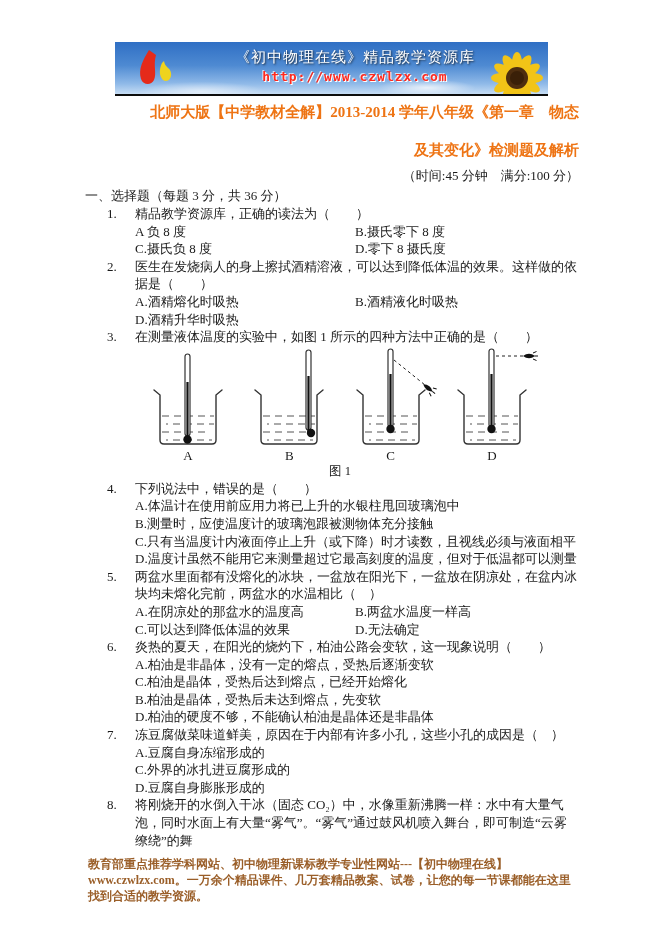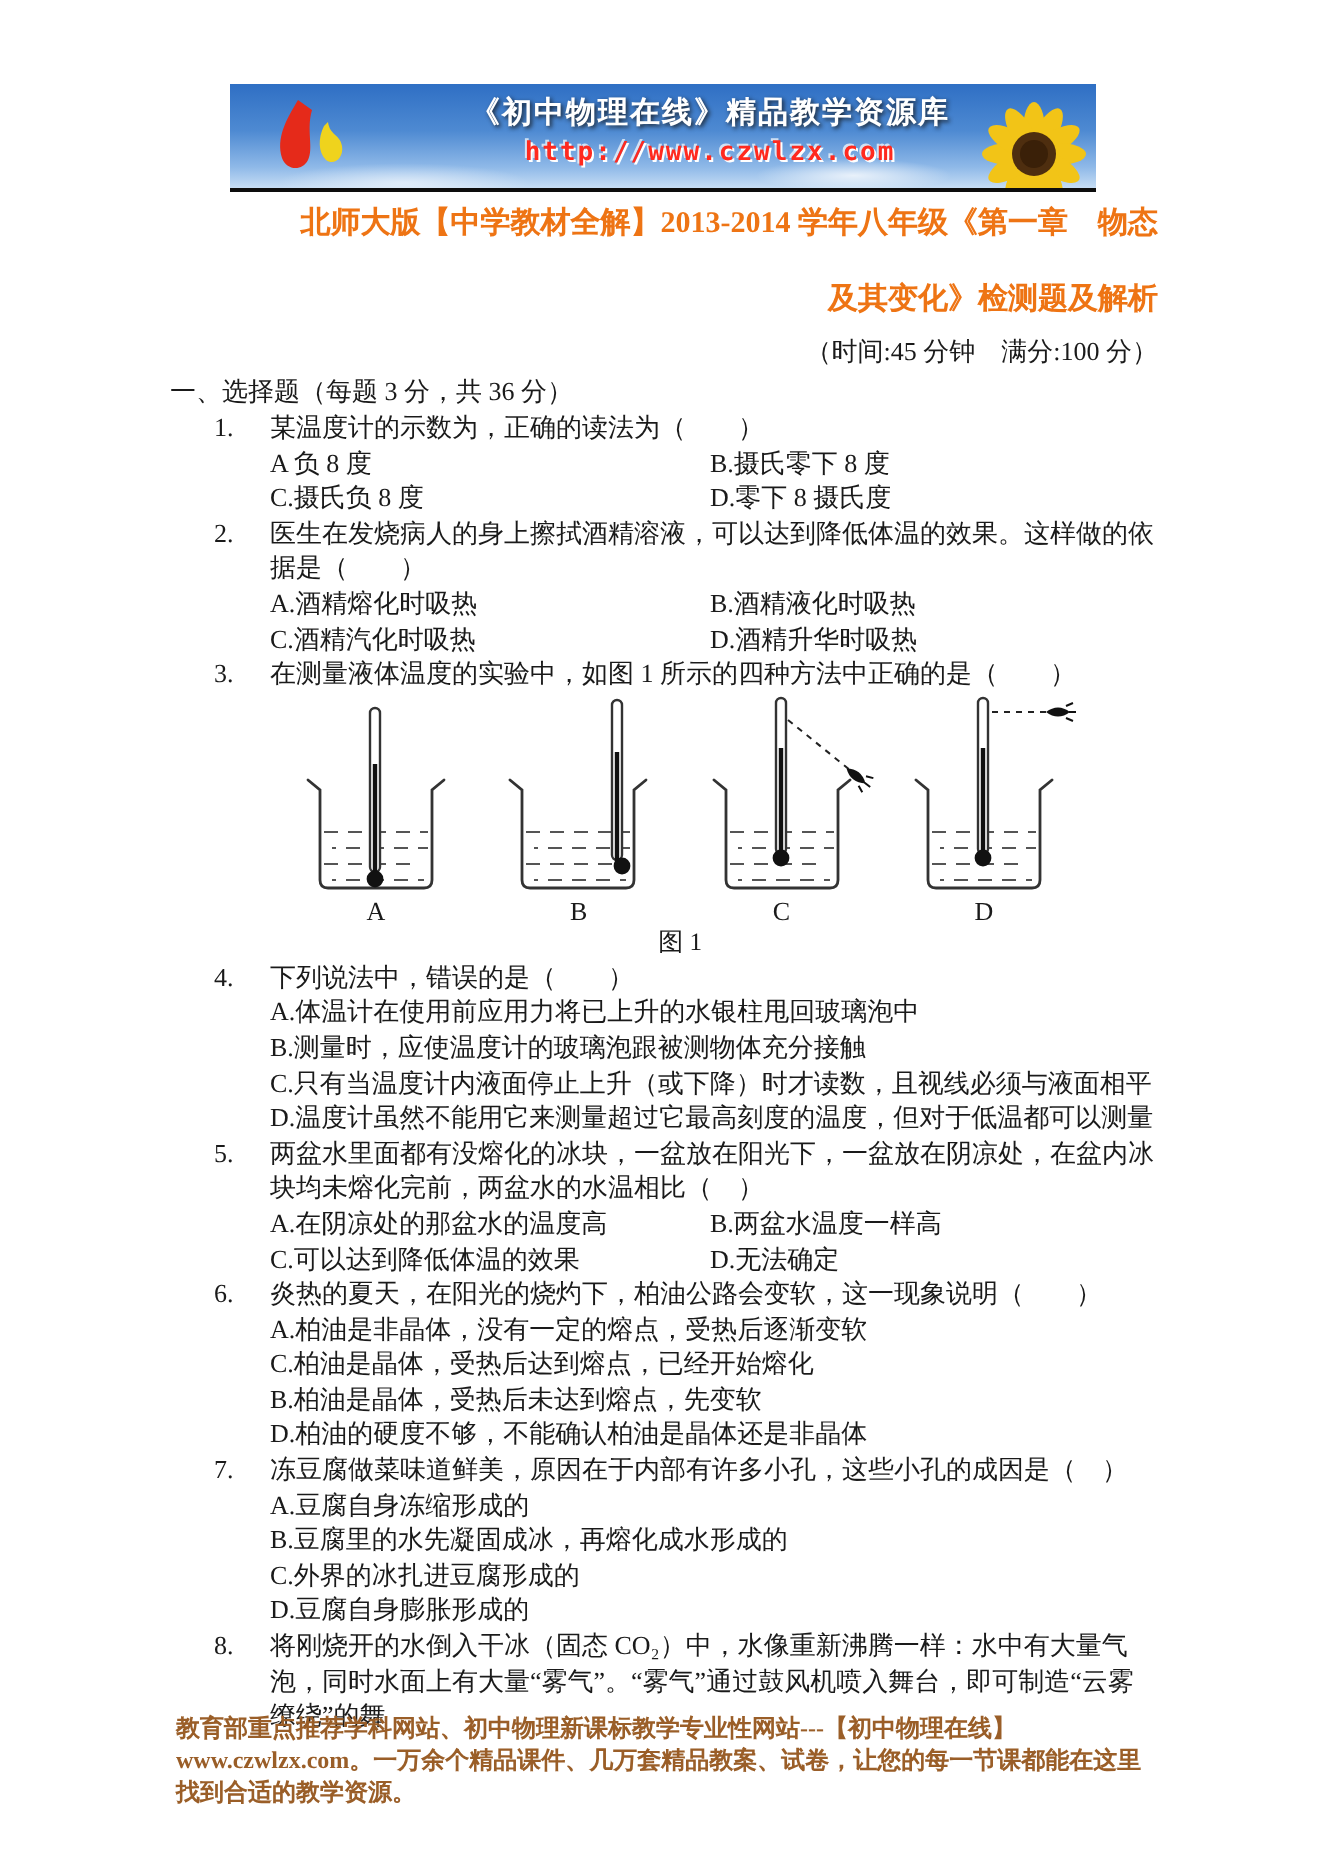--- a/index.html
+++ b/index.html
@@ -13,21 +13,21 @@
     position:absolute;left:115px;top:42px;width:433px;height:52px;
     border-bottom:2px solid #0d0d0d;overflow:hidden;
     background:
       radial-gradient(70px 12px at 72% 88%, rgba(255,255,255,.75), rgba(255,255,255,0) 70%),
       radial-gradient(90px 14px at 20% 95%, rgba(255,255,255,.55), rgba(255,255,255,0) 70%),
       linear-gradient(180deg,#2f6fc4 0%,#4e8ad2 45%,#8fb9e8 80%,#c6ddf4 100%);
   }
   .banner-logo{position:absolute;left:16px;top:6px;}
   .banner-text{position:absolute;left:90px;top:4px;width:300px;text-align:center;}
   .site-title{
-    color:#fff;font-weight:bold;font-size:15px;letter-spacing:1px;line-height:22px;
+    color:#fff;font-weight:normal;font-size:15px;letter-spacing:1px;line-height:22px;
     text-shadow:1px 1px 2px rgba(20,20,20,.85);white-space:nowrap;
   }
   .site-url{
     color:#ff2a1f;font-weight:bold;font-size:13px;line-height:18px;
     font-family:"DejaVu Sans Mono","Liberation Mono",monospace;
     text-shadow:1px 1px 0 #fff,-1px -1px 0 rgba(255,255,255,.7);letter-spacing:1px;
   }
   .sunflower{position:absolute;right:0px;bottom:-14px;}
   
   .content{
@@ -109,42 +109,41 @@
 
     <div class="title-l1">北师大版【中学教材全解】2013-2014 学年八年级《第一章　物态</div>
     <div class="title-l2">及其变化》检测题及解析</div>
     <div class="meta">（时间:45 分钟　满分:100 分）</div>
 
     <div class="section-h">一、选择题（每题 3 分，共 36 分）</div>
 
     <div class="q">
       <div class="qnum">1.</div>
       <div class="qbody">
-        <div>某温度计的示数为，正确的读法为（　　）</div>
+        <div>精品教学资源库，正确的读法为（　　）</div>
         <div class="opt-row">
           <span class="optL">A 负 8 度</span>
           <span class="optR">B.摄氏零下 8 度</span>
         </div>
         <div class="opt-row">
           <span class="optL">C.摄氏负 8 度</span>
           <span class="optR">D.零下 8 摄氏度</span>
         </div>
       </div>
     </div>
 
     <div class="q">
       <div class="qnum">2.</div>
       <div class="qbody">
         <div>医生在发烧病人的身上擦拭酒精溶液，可以达到降低体温的效果。这样做的依据是（　　）</div>
         <div class="opt-row">
           <span class="optL">A.酒精熔化时吸热</span>
           <span class="optR">B.酒精液化时吸热</span>
         </div>
         <div class="opt-row">
-          <span class="optL">C.酒精汽化时吸热</span>
           <span class="optR">D.酒精升华时吸热</span>
         </div>
       </div>
     </div>
 
     <div class="q">
       <div class="qnum">3.</div>
       <div class="qbody">
         <div>在测量液体温度的实验中，如图 1 所示的四种方法中正确的是（　　）</div>
       </div>
@@ -251,21 +250,20 @@
         <div>B.柏油是晶体，受热后未达到熔点，先变软</div>
         <div>D.柏油的硬度不够，不能确认柏油是晶体还是非晶体</div>
       </div>
     </div>
 
     <div class="q">
       <div class="qnum">7.</div>
       <div class="qbody">
         <div>冻豆腐做菜味道鲜美，原因在于内部有许多小孔，这些小孔的成因是（　）</div>
         <div>A.豆腐自身冻缩形成的</div>
-        <div>B.豆腐里的水先凝固成冰，再熔化成水形成的</div>
         <div>C.外界的冰扎进豆腐形成的</div>
         <div>D.豆腐自身膨胀形成的</div>
       </div>
     </div>
 
     <div class="q">
       <div class="qnum">8.</div>
       <div class="qbody">
         <div>将刚烧开的水倒入干冰（固态 CO₂）中，水像重新沸腾一样：水中有大量气泡，同时水面上有大量“雾气”。“雾气”通过鼓风机喷入舞台，即可制造“云雾缭绕”的舞</div>
       </div>

